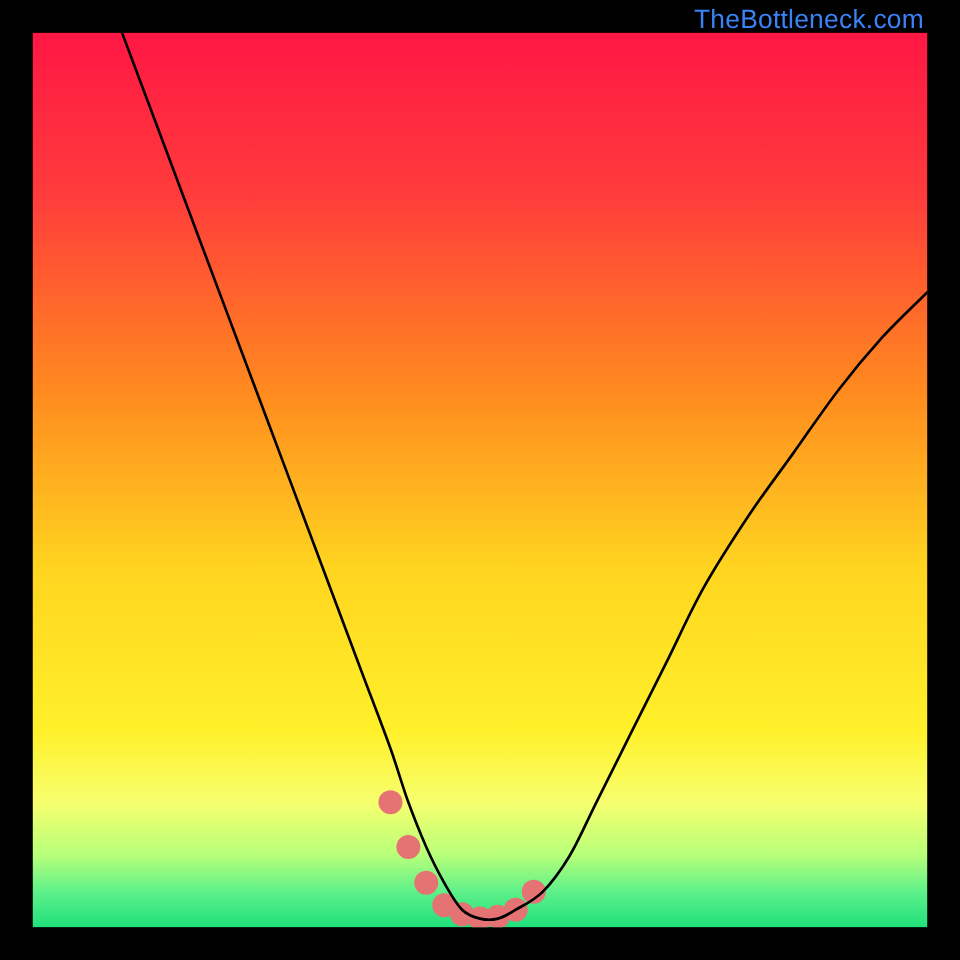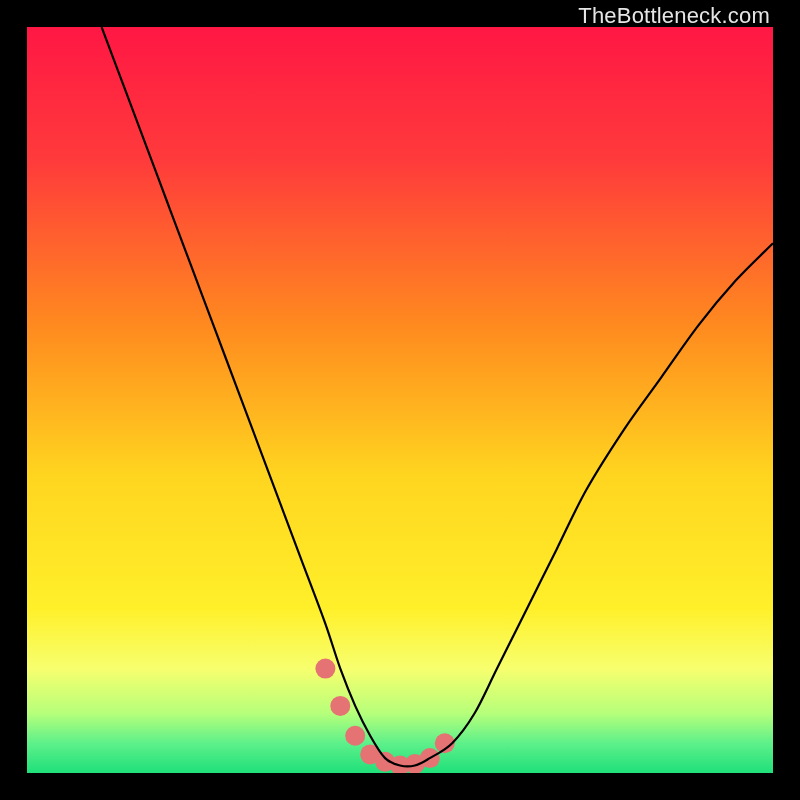--- a/index.html
+++ b/index.html
@@ -31,21 +31,21 @@
     left: 0;
     top: 0;
     width: 746px;
     height: 746px;
     pointer-events: none;
   }
   .watermark {
     position: absolute;
     top: 3px;
     right: 30px;
-    color: #e5e5e5;
+    color: #3b82f6;
     font-size: 22px;
     font-weight: 500;
     letter-spacing: 0.2px;
   }
 </style>
 </head>
 <body>
 
 <div class="watermark">TheBottleneck.com</div>
 

